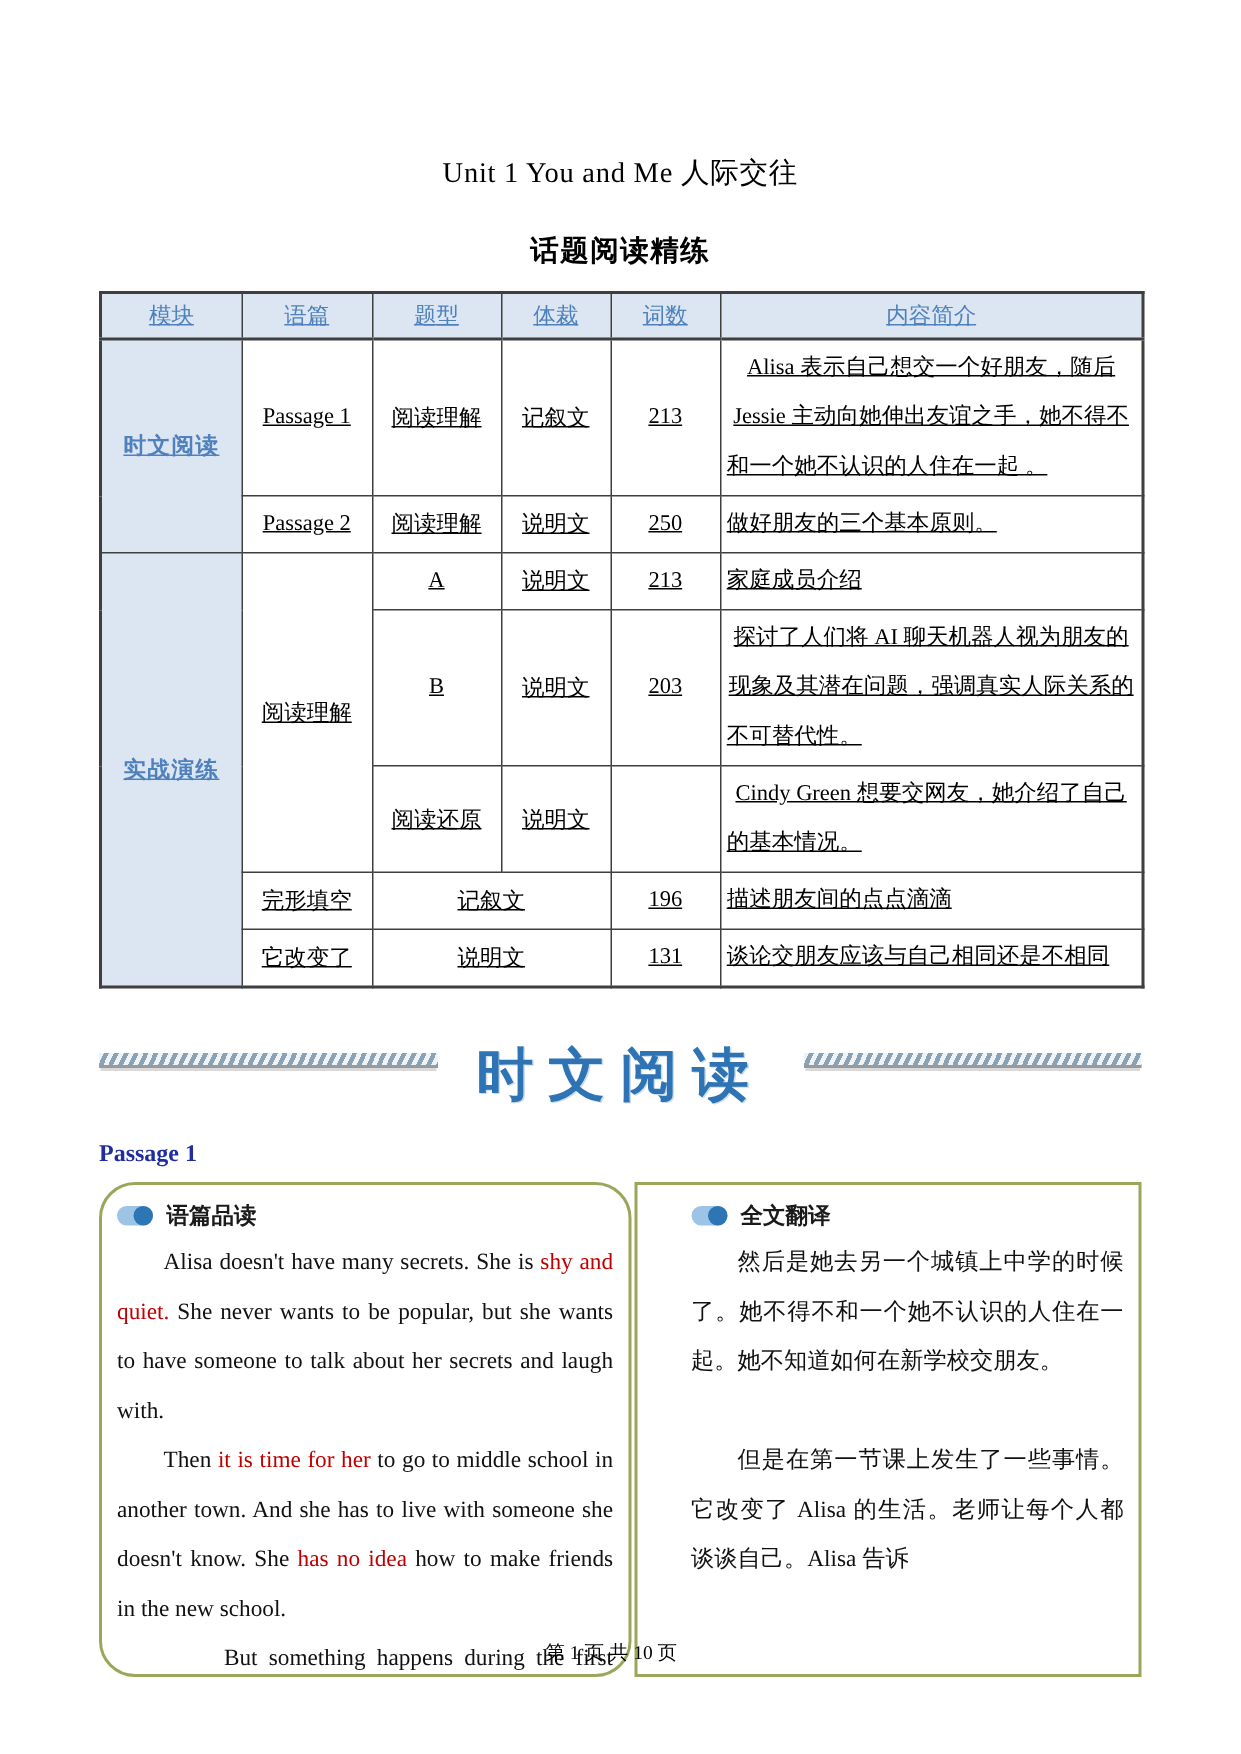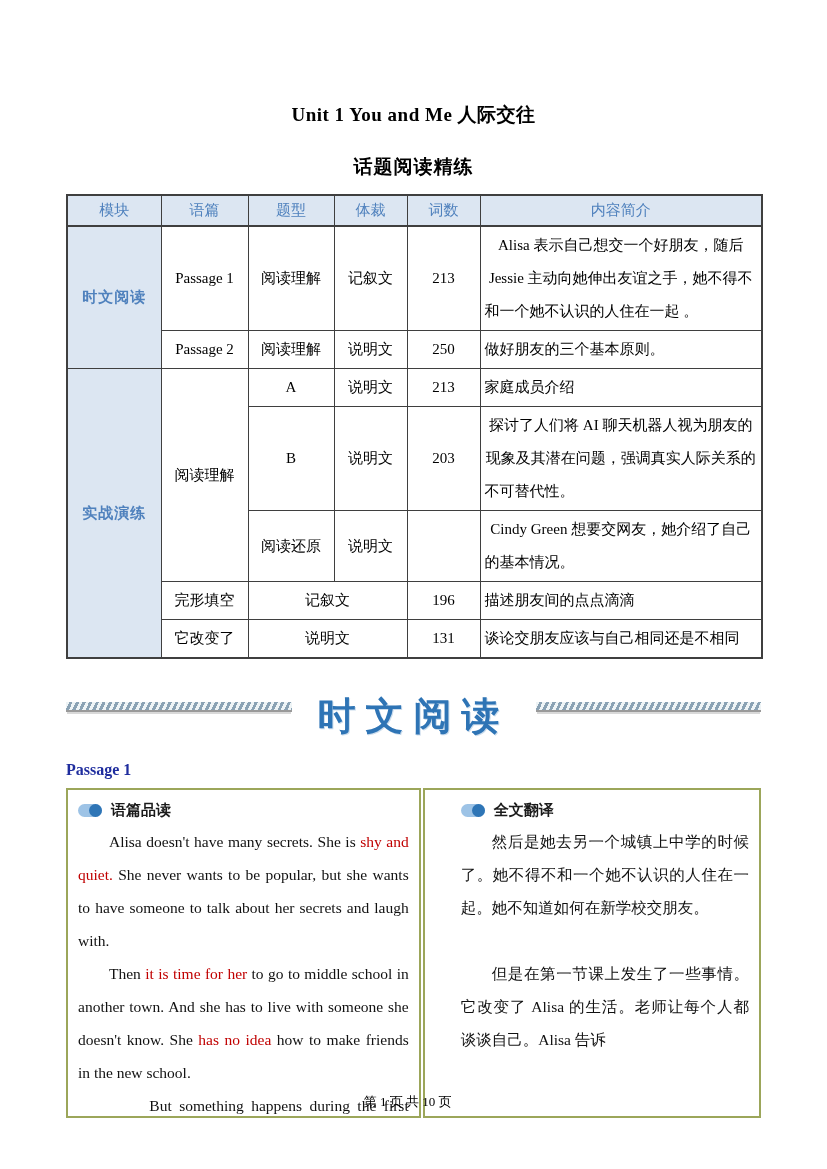--- a/index.html
+++ b/index.html
@@ -13,21 +13,21 @@
     width: 827px;
     height: 1169px;
     margin: 0 auto;
     background: #fff;
     padding: 102px 66px 0 66px;
     overflow: hidden;
   }
   .doc-title {
     text-align: center;
     font-size: 19px;
-    font-weight: bold;
+    font-weight: normal;
     letter-spacing: 0.5px;
   }
   .doc-subtitle {
     text-align: center;
     font-size: 19px;
     font-weight: bold;
     margin-top: 26px;
     letter-spacing: 1px;
   }
   
@@ -37,20 +37,21 @@
     border-collapse: collapse;
     table-layout: fixed;
     border: 2px solid #3f3f3f;
     font-size: 15px;
   }
   table.overview th, table.overview td {
     border: 1px solid #3f3f3f;
     text-align: center;
     vertical-align: middle;
     padding: 2px 4px;
+    text-decoration: underline;
   }
   table.overview thead th {
     height: 31px;
     background: #dce6f2;
     color: #4f81bd;
     font-weight: normal;
     border-bottom: 2px solid #3f3f3f;
   }
   td.module-cell {
     background: #dce6f2;
@@ -106,21 +107,21 @@
     display: flex;
     gap: 2px;
   }
   .pbox {
     border: 2px solid #9ca65a;
     background: #fff;
     height: 330px;
     overflow: hidden;
     padding: 7px 10px 8px 10px;
   }
-  .pbox.left  { width: 375px; }
+  .pbox.left  { width: 375px; border-radius: 24px; }
   .pbox.right { width: 356px; padding-left: 36px; }
   .pbox-header {
     display: flex;
     align-items: center;
     height: 26px;
     gap: 9px;
   }
   .pbox-title {
     font-family: "Liberation Sans", "DejaVu Sans", sans-serif;
     font-size: 15px;

